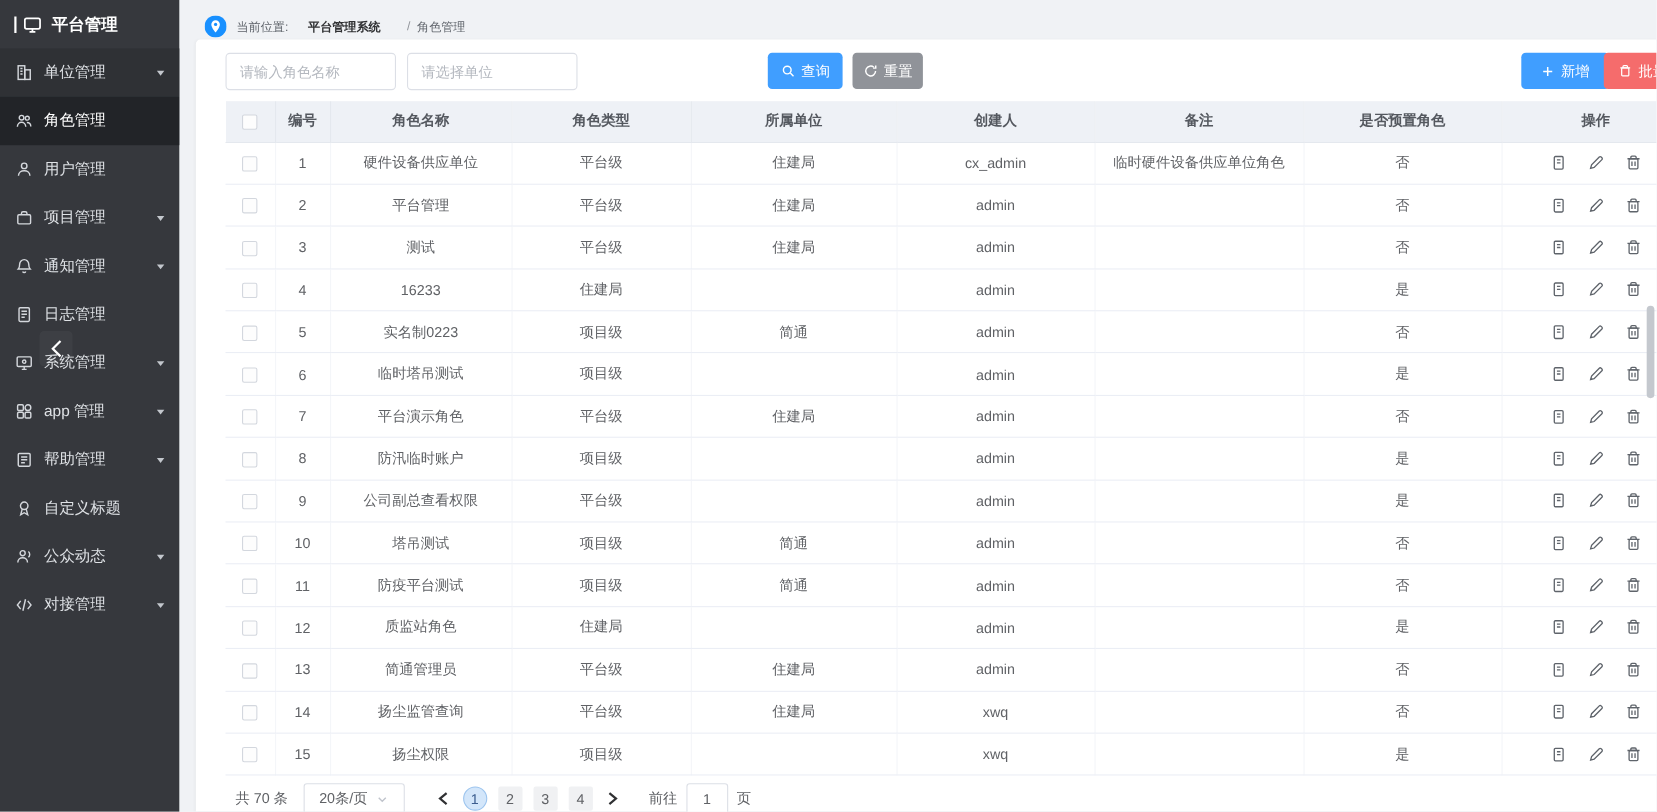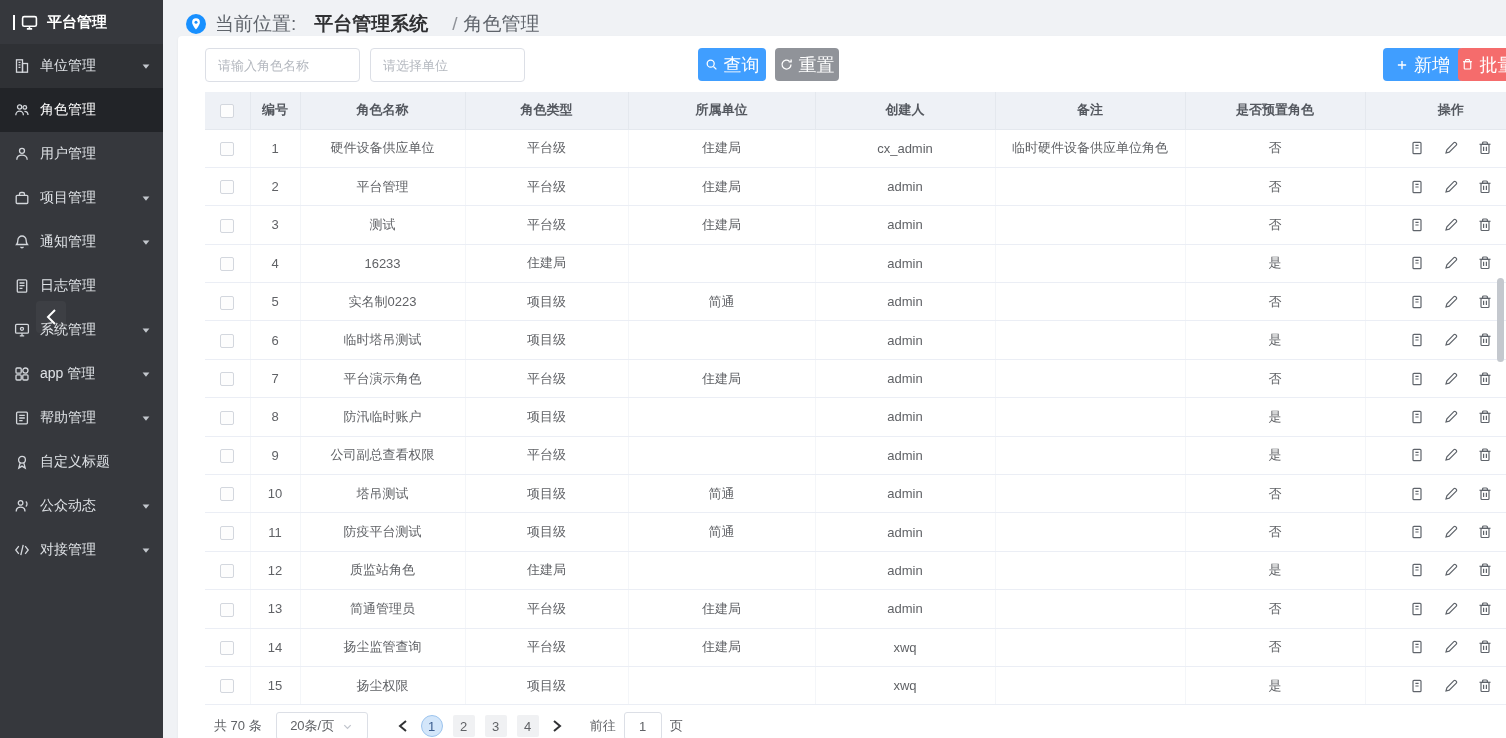--- a/index.html
+++ b/index.html
@@ -14,35 +14,35 @@
   .nav-item { height:44px; display:flex; align-items:center; padding:0 12px 0 14px; color:#dfe2e6; font-size:14px; cursor:pointer; }
   .nav-item .icon { width:16px; height:16px; margin-right:10px; display:flex; color:#d4d7dc; flex:none; }
   .nav-item .lbl { white-space:nowrap; }
   .nav-item .caret { margin-left:auto; display:flex; color:#c3c7cd; }
   .nav-item.hovered { background:#2f3135; }
   .nav-item.active { background:#222428; color:#ffffff; }
   .collapse-btn { position:absolute; left:36px; top:301px; width:30px; height:32px; display:flex; align-items:center; justify-content:center; color:#fff; cursor:pointer; background:rgba(255,255,255,0.04); border-radius:4px; }
 
   
   .main { position:absolute; left:163px; top:0; width:1343px; height:738px; background:#f0f2f5; overflow:hidden; }
-  .breadcrumb { position:absolute; left:0; top:0; width:100%; height:48px; display:flex; align-items:center; padding-left:23px; font-size:19px; color:#5f646b; }
+  .breadcrumb { position:absolute; left:0; top:0; width:100%; height:48px; display:flex; align-items:center; padding-left:23px; font-size:11px; color:#5f646b; }
   .breadcrumb .pin { display:flex; margin-right:9px; }
   .breadcrumb b { color:#303133; margin:0 18px; }
   .breadcrumb .sep { margin:0 6px; color:#909399; }
 
   .card { position:absolute; left:15px; top:36px; width:1395px; height:702px; background:#ffffff; border-radius:4px 0 0 0; box-shadow:0 1px 3px rgba(0,0,0,0.05); }
 
   
   .f-abs { position:absolute; top:12px; height:33px; }
   .txt-input { border:1px solid #dcdfe6; border-radius:4px; padding:16px 12px; font-size:13px; color:#606266; outline:none; background:#fff; font-family:inherit; }
   .txt-input::placeholder { color:#b4b8bf; }
   .sel-box { border:1px solid #dcdfe6; border-radius:4px; background:#fff; display:flex; align-items:center; padding:0 10px 0 12px; font-size:13px; color:#b4b8bf; cursor:pointer; }
   .sel-box .sel-lbl { flex:1; white-space:nowrap; overflow:hidden; }
   .sel-box .caret { display:flex; color:#c0c4cc; }
-  .btn { border:none; border-radius:4px; color:#fff; font-size:18px; display:inline-flex; align-items:center; justify-content:center; gap:6px; cursor:pointer; font-family:inherit; white-space:nowrap; }
+  .btn { border:none; border-radius:4px; color:#fff; font-size:13px; display:inline-flex; align-items:center; justify-content:center; gap:6px; cursor:pointer; font-family:inherit; white-space:nowrap; }
   .btn .icon { display:flex; }
   .btn-search { background:#409eff; }
   .btn-reset  { background:#909399; }
   .btn-add    { background:#409eff; }
   .btn-batch  { background:#f56c6c; }
 
   
   .table-wrap { position:absolute; left:27px; top:56px; }
   table { border-collapse:collapse; table-layout:fixed; width:1331px; }
   thead th { height:37px; background:#eef1f6; font-size:13px; font-weight:bold; color:#54585f; text-align:center; border-right:1px solid #e4e8ee; border-bottom:1px solid #e4e8ee; white-space:nowrap; overflow:hidden; }

